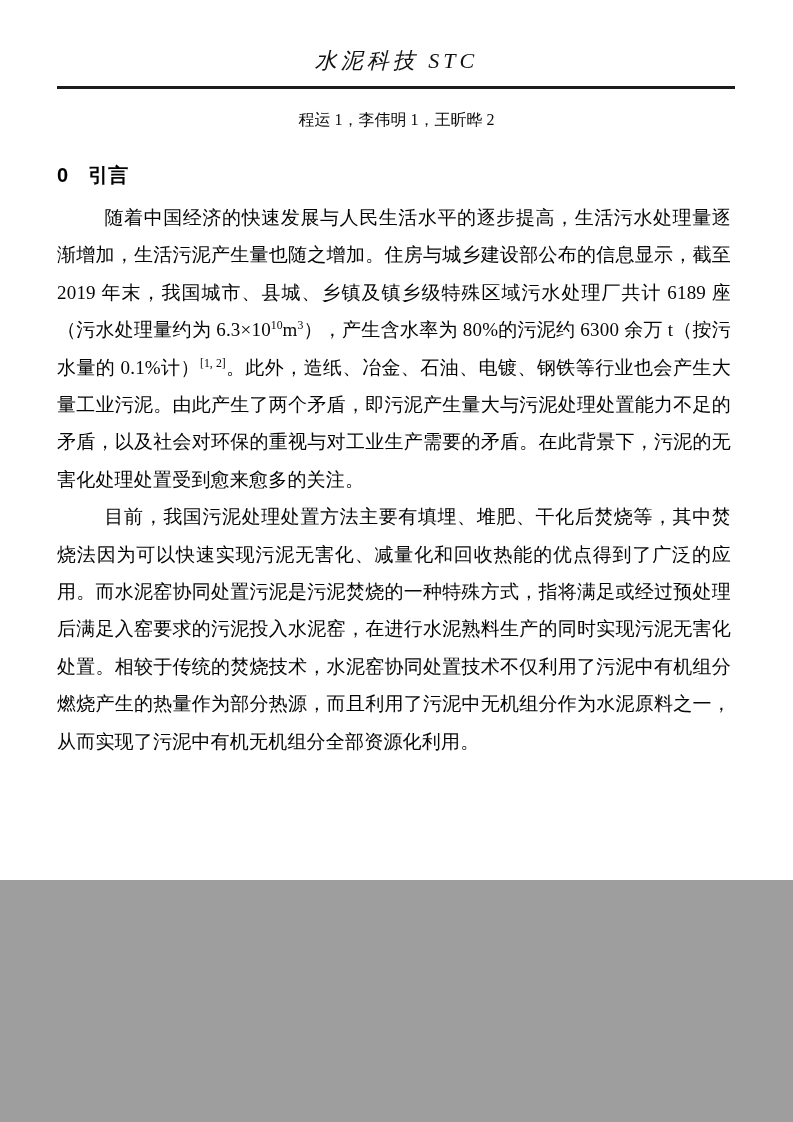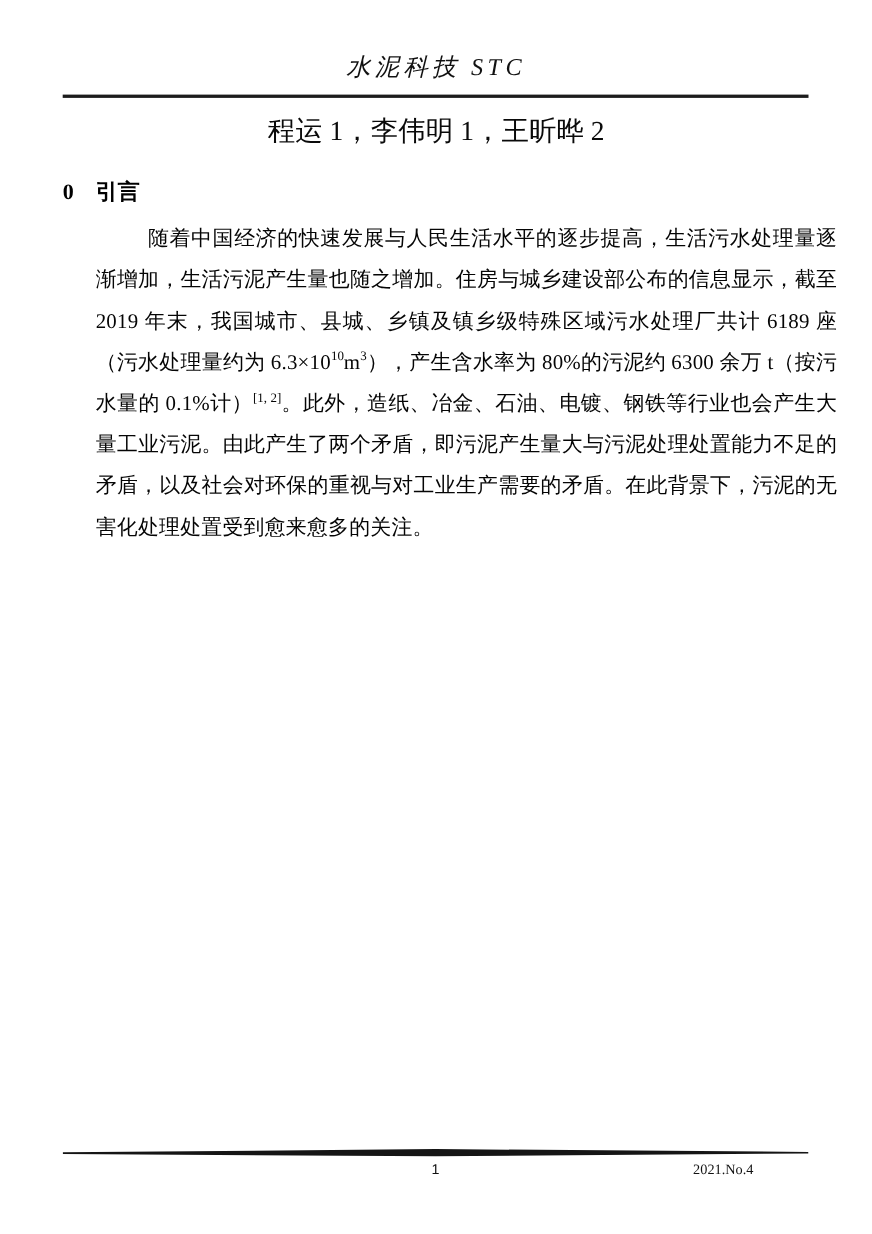--- a/index.html
+++ b/index.html
@@ -4,21 +4,21 @@
 <style>
   html, body {
     margin: 0;
     padding: 0;
     background: #9e9e9e;
     font-family: "Liberation Serif", "DejaVu Serif", serif;
   }
   .page {
     position: relative;
     width: 793px;
-    height: 1122px;
+    height: 880px;
     margin: 0 auto;
     background: #ffffff;
     color: #000000;
     overflow: hidden;
     box-sizing: border-box;
   }
   
   .journal-name {
     padding-top: 46px;
     text-align: center;
@@ -41,42 +41,42 @@
     text-align: center;
     font-family: "Liberation Sans", "DejaVu Sans", sans-serif;
     font-weight: bold;
     font-size: 32px;
     line-height: 44px;
     letter-spacing: 1px;
   }
   .authors-line {
     margin-top: 18px;
     text-align: center;
-    font-size: 25px;
+    font-size: 16px;
     line-height: 26px;
     color: #0a0a0a;
   }
   .affiliation-line {
     text-align: center;
     font-size: 18.5px;
     line-height: 27px;
     color: #0a0a0a;
   }
   
   .section-heading {
     margin: 28px 57px 0 57px;
-    font-family: Liberation Serif, serif;
+    font-family: Liberation Sans, sans-serif;
     font-weight: bold;
     font-size: 20px;
     line-height: 28px;
   }
   .section-heading .sec-num { margin-right: 20px; }
   
   .body-paragraphs {
-    margin: 10px 62px 0 87px;
+    margin: 10px 62px 0 57px;
     width: 674px;
   }
   .para {
     margin: 0;
     font-size: 19px;
     line-height: 37.4px;
     text-align: justify;
     text-indent: 2.5em;
     letter-spacing: 0.2px;
     color: #050505;
@@ -131,20 +131,21 @@
   <div class="authors-line">程运 1，李伟明 1，王昕晔 2</div>
 
 
 
   <h2 class="section-heading">
     <span class="sec-num">0</span><span class="sec-title">引言</span>
   </h2>
 
   <div class="body-paragraphs">
       <p class="para"><span>随着中国经济的快速发展与人民生活水平的逐步提高，生活污水处理量逐渐增加，生活污泥产生量也随之增加。住房与城乡建设部公布的信息显示，截至 2019 年末，我国城市、县城、乡镇及镇乡级特殊区域污水处理厂共计 6189 座（污水处理量约为 6.3×10</span><sup>10</sup><span>m</span><sup>3</sup><span>），产生含水率为 80%的污泥约 6300 余万 t（按污水量的 0.1%计）</span><sup>[1, 2]</sup><span>。此外，造纸、冶金、石油、电镀、钢铁等行业也会产生大量工业污泥。由此产生了两个矛盾，即污泥产生量大与污泥处理处置能力不足的矛盾，以及社会对环保的重视与对工业生产需要的矛盾。在此背景下，污泥的无害化处理处置受到愈来愈多的关注。</span></p>
+      <p class="para"><span>目前，我国污泥处理处置方法主要有填埋、堆肥、干化后焚烧等，其中焚烧法因为可以快速实现污泥无害化、减量化和回收热能的优点得到了广泛的应用。而水泥窑协同处置污泥是污泥焚烧的一种特殊方式，指将满足或经过预处理后满足入窑要求的污泥投入水泥窑，在进行水泥熟料生产的同时实现污泥无害化处置。相较于传统的焚烧技术，水泥窑协同处置技术不仅利用了污泥中有机组分燃烧产生的热量作为部分热源，而且利用了污泥中无机组分作为水泥原料之一，从而实现了污泥中有机无机组分全部资源化利用。</span></p>
     </div>
 
   <div class="footer">
     <svg class="footer-rule-svg" width="678" height="8" viewBox="0 0 678 8" aria-hidden="true">
       <polygon points="0,3.6 339,0.6 678,3.2 678,4.6 339,7.2 0,5.0" fill="#151515"></polygon>
     </svg>
     <div class="footer-row">
       <span class="page-num">1</span>
       <span class="issue">2021.No.4</span>
     </div>

